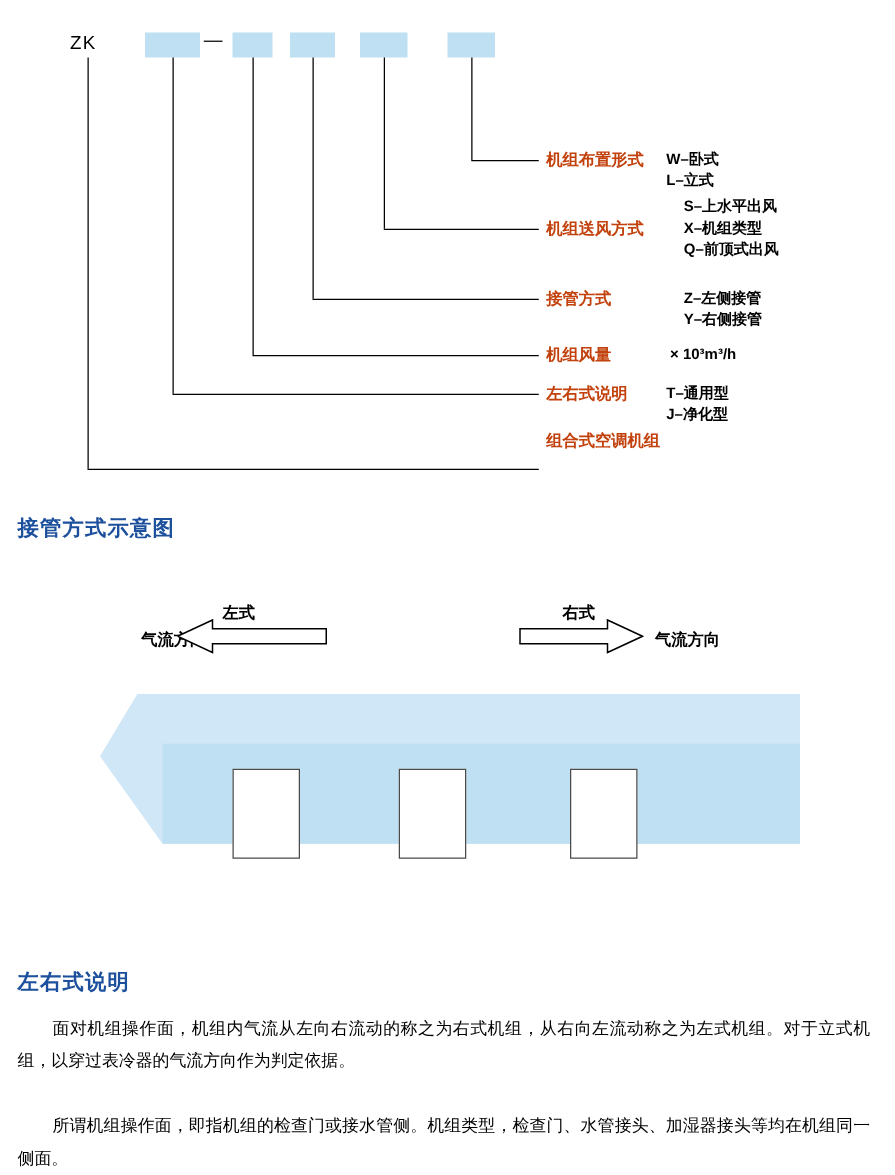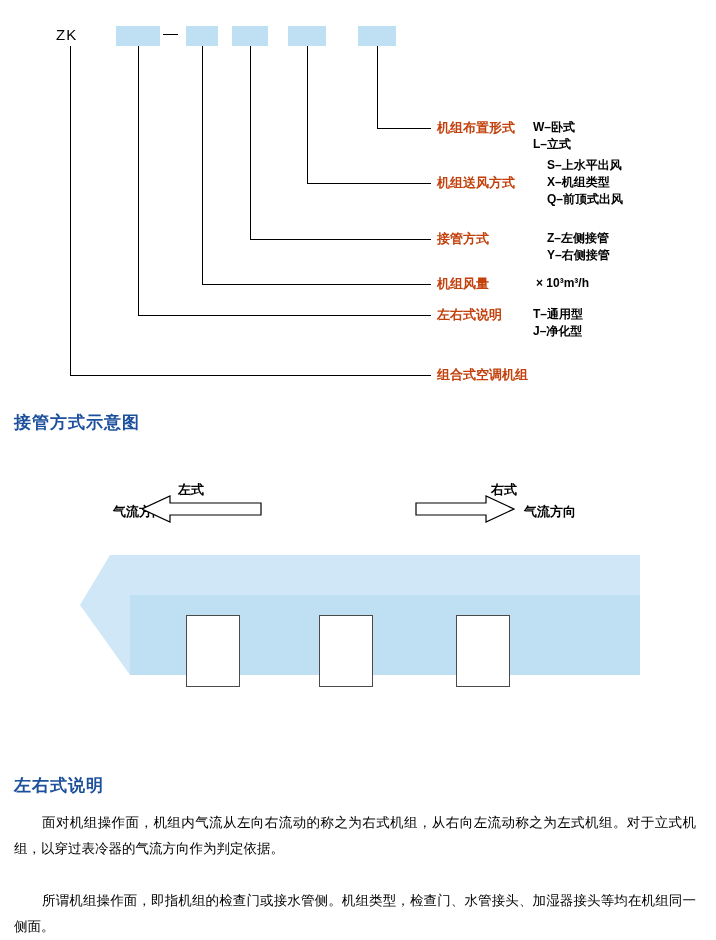--- a/index.html
+++ b/index.html
@@ -180,34 +180,34 @@
     <div class="value" style="left:547px; top:230px;">Z–左侧接管</div>
     <div class="value" style="left:547px; top:247px;">Y–右侧接管</div>
 
     <div class="desc" style="left:437px; top:275px;">机组风量</div>
     <div class="value" style="left:502px; top:275px;margin-left:34px;">× 10³m³/h</div>
 
     <div class="desc" style="left:437px; top:306px;">左右式说明</div>
     <div class="value" style="left:533px; top:306px;">T–通用型</div>
     <div class="value" style="left:533px; top:323px;">J–净化型</div>
 
-    <div class="desc" style="left:437px; top:366px;">组合式空调机组</div>
+    <div class="desc" style="left:437px; top:344px;">组合式空调机组</div>
   </div>
 
   <div class="section-heading" style="left:14px; top:411px;text-align:center;">接管方式示意图</div>
 
   <div id="piping">
 
     <div class="type-text" style="left:178px; top:36px;">左式</div>
     <div class="flow-text" style="left:113px; top:58px;">气流方向</div>
     <svg class="arrow-svg" style="left:142px; top:49px;" width="120" height="30" viewBox="0 0 120 30">
       <polygon points="0,15 28,2 28,9 119,9 119,21 28,21 28,28" fill="#ffffff" stroke="#000000" stroke-width="1.2"></polygon>
     </svg>
 
-    <div class="type-text" style="left:450px; top:36px;margin-left:41px;">右式</div>
+    <div class="type-text" style="left:450px; top:36px;">右式</div>
     <div class="flow-text" style="left:524px; top:58px;">气流方向</div>
     <svg class="arrow-svg" style="left:415px; top:49px;" width="100" height="30" viewBox="0 0 100 30">
       <polygon points="99,15 71,2 71,9 1,9 1,21 71,21 71,28" fill="#ffffff" stroke="#000000" stroke-width="1.2"></polygon>
     </svg>
 
     <svg class="unit-skew" style="left:80px; top:110px;" width="560" height="170" viewBox="0 0 560 170">
       <polygon points="0,50 30,0 560,0 560,120 50,120" fill="#cfe7f6"></polygon>
       <polygon points="50,40 560,40 560,120 50,120" fill="#bfe0f2"></polygon>
     </svg>
 

